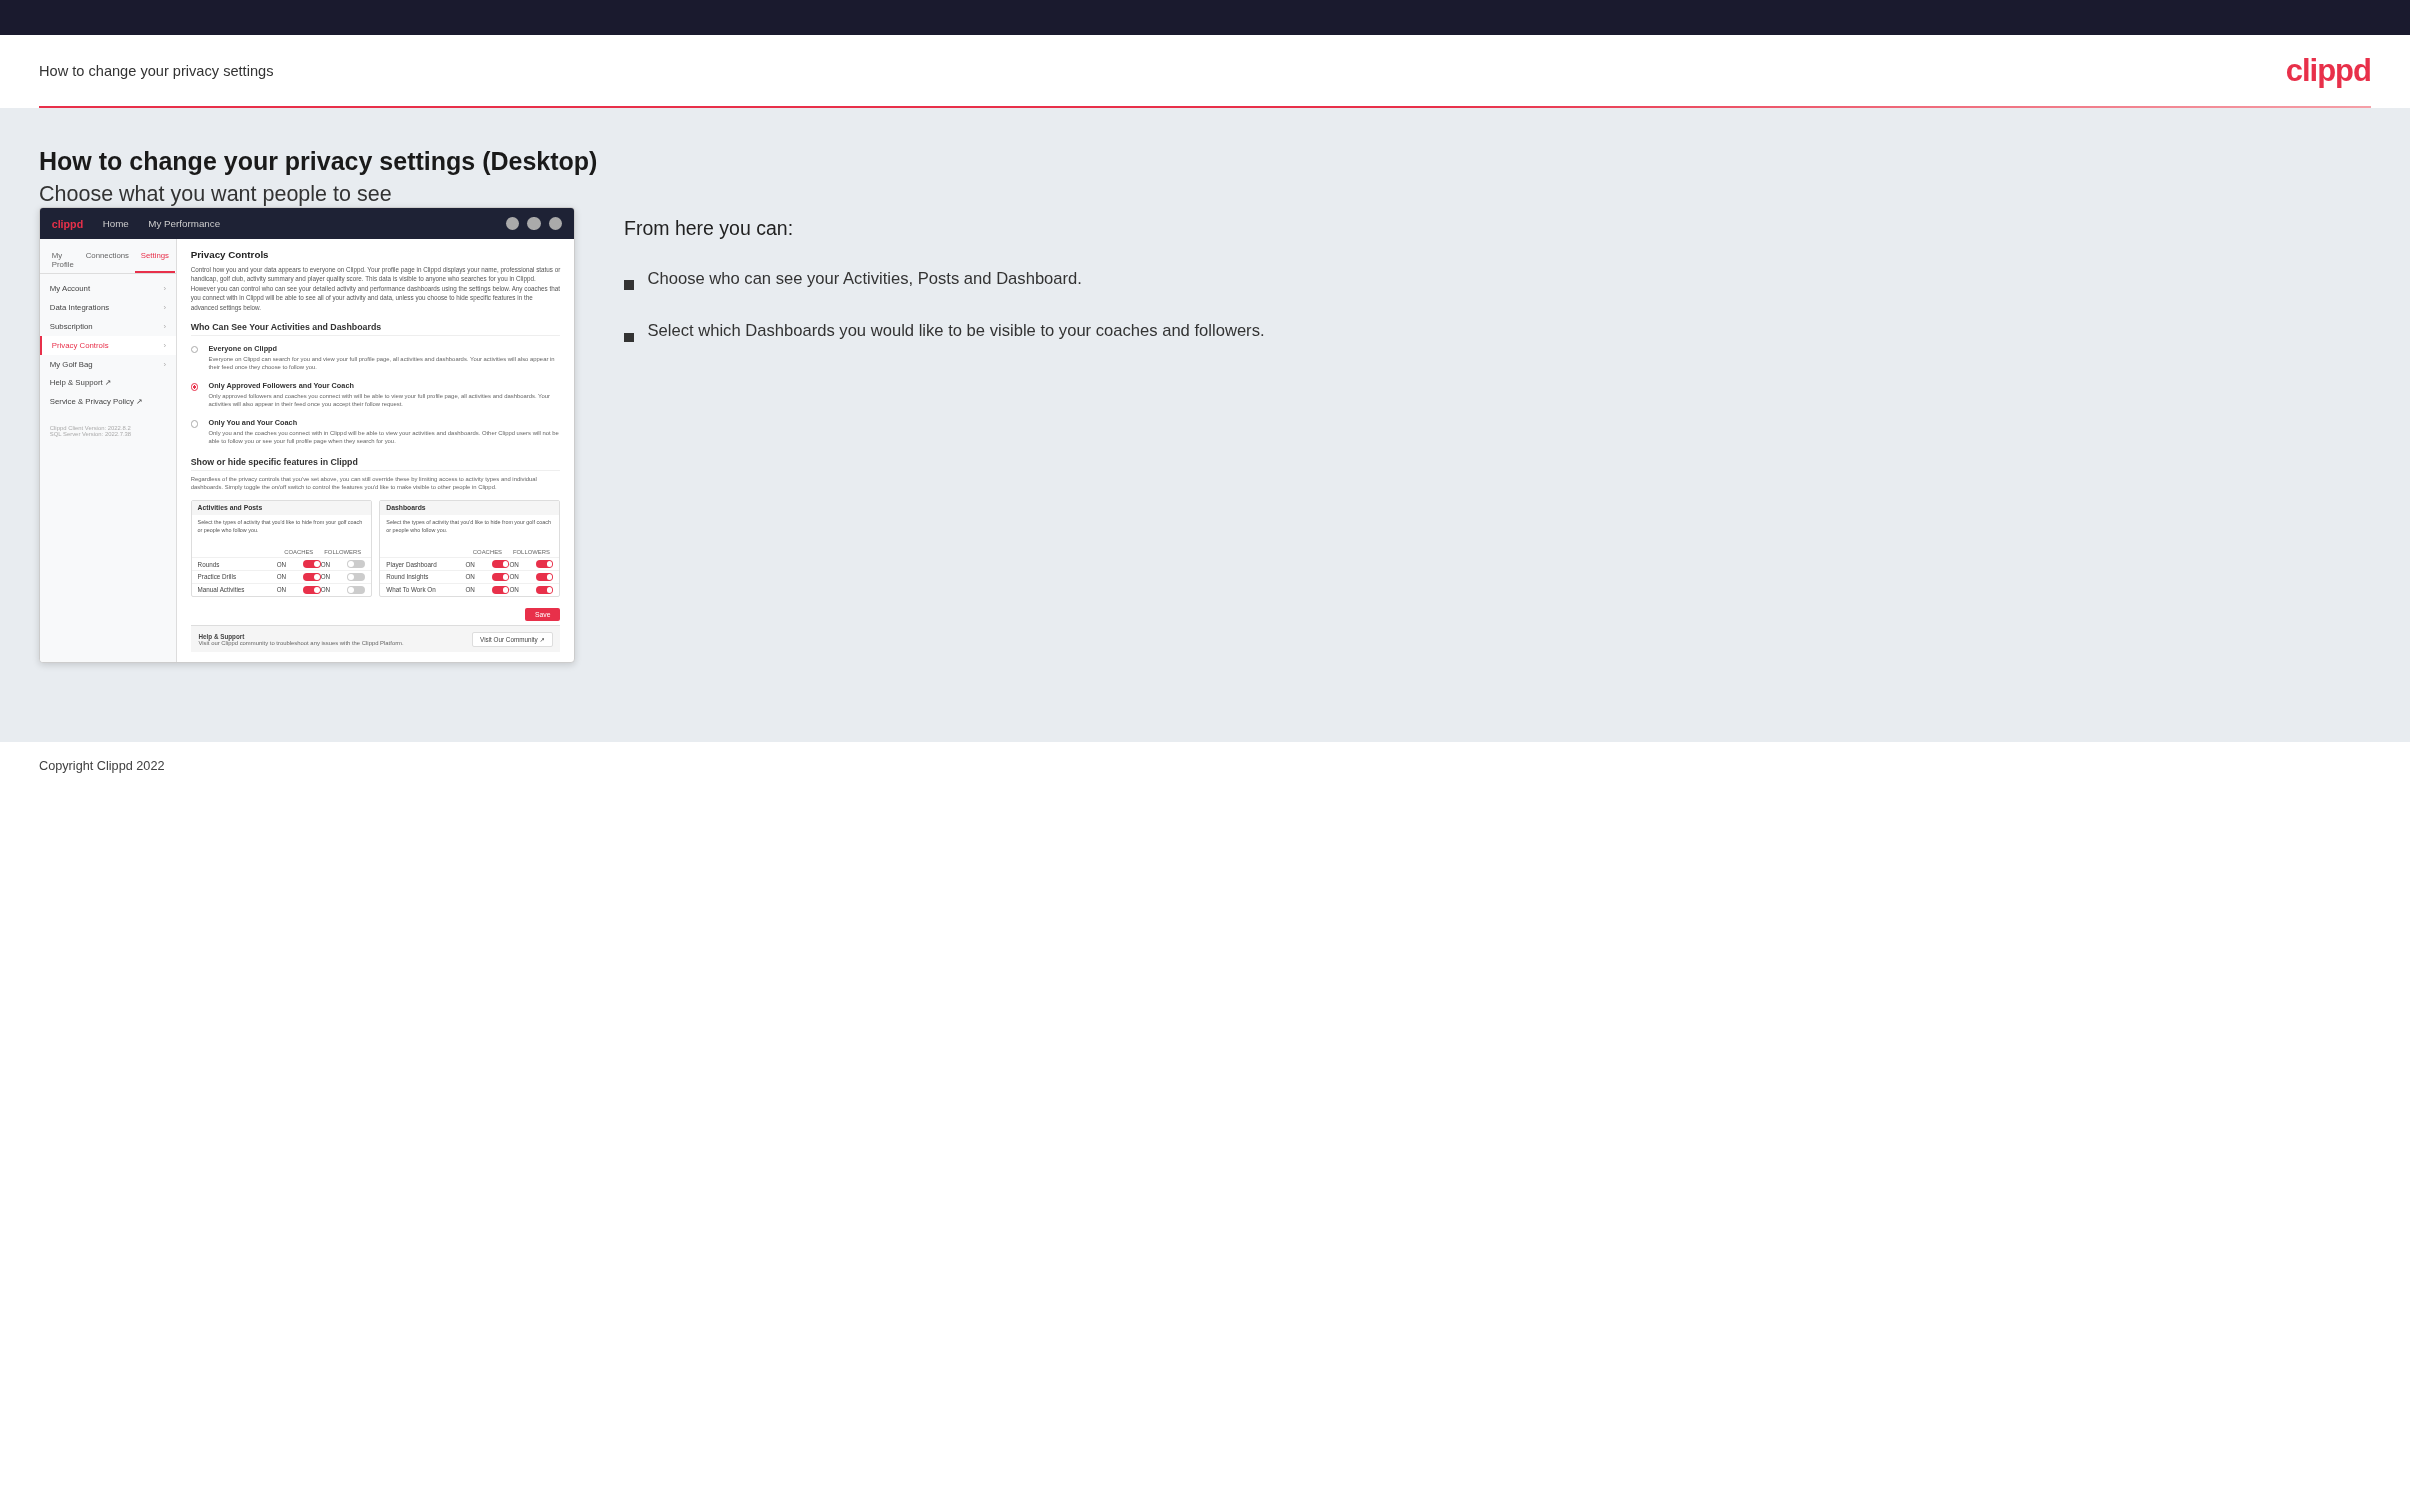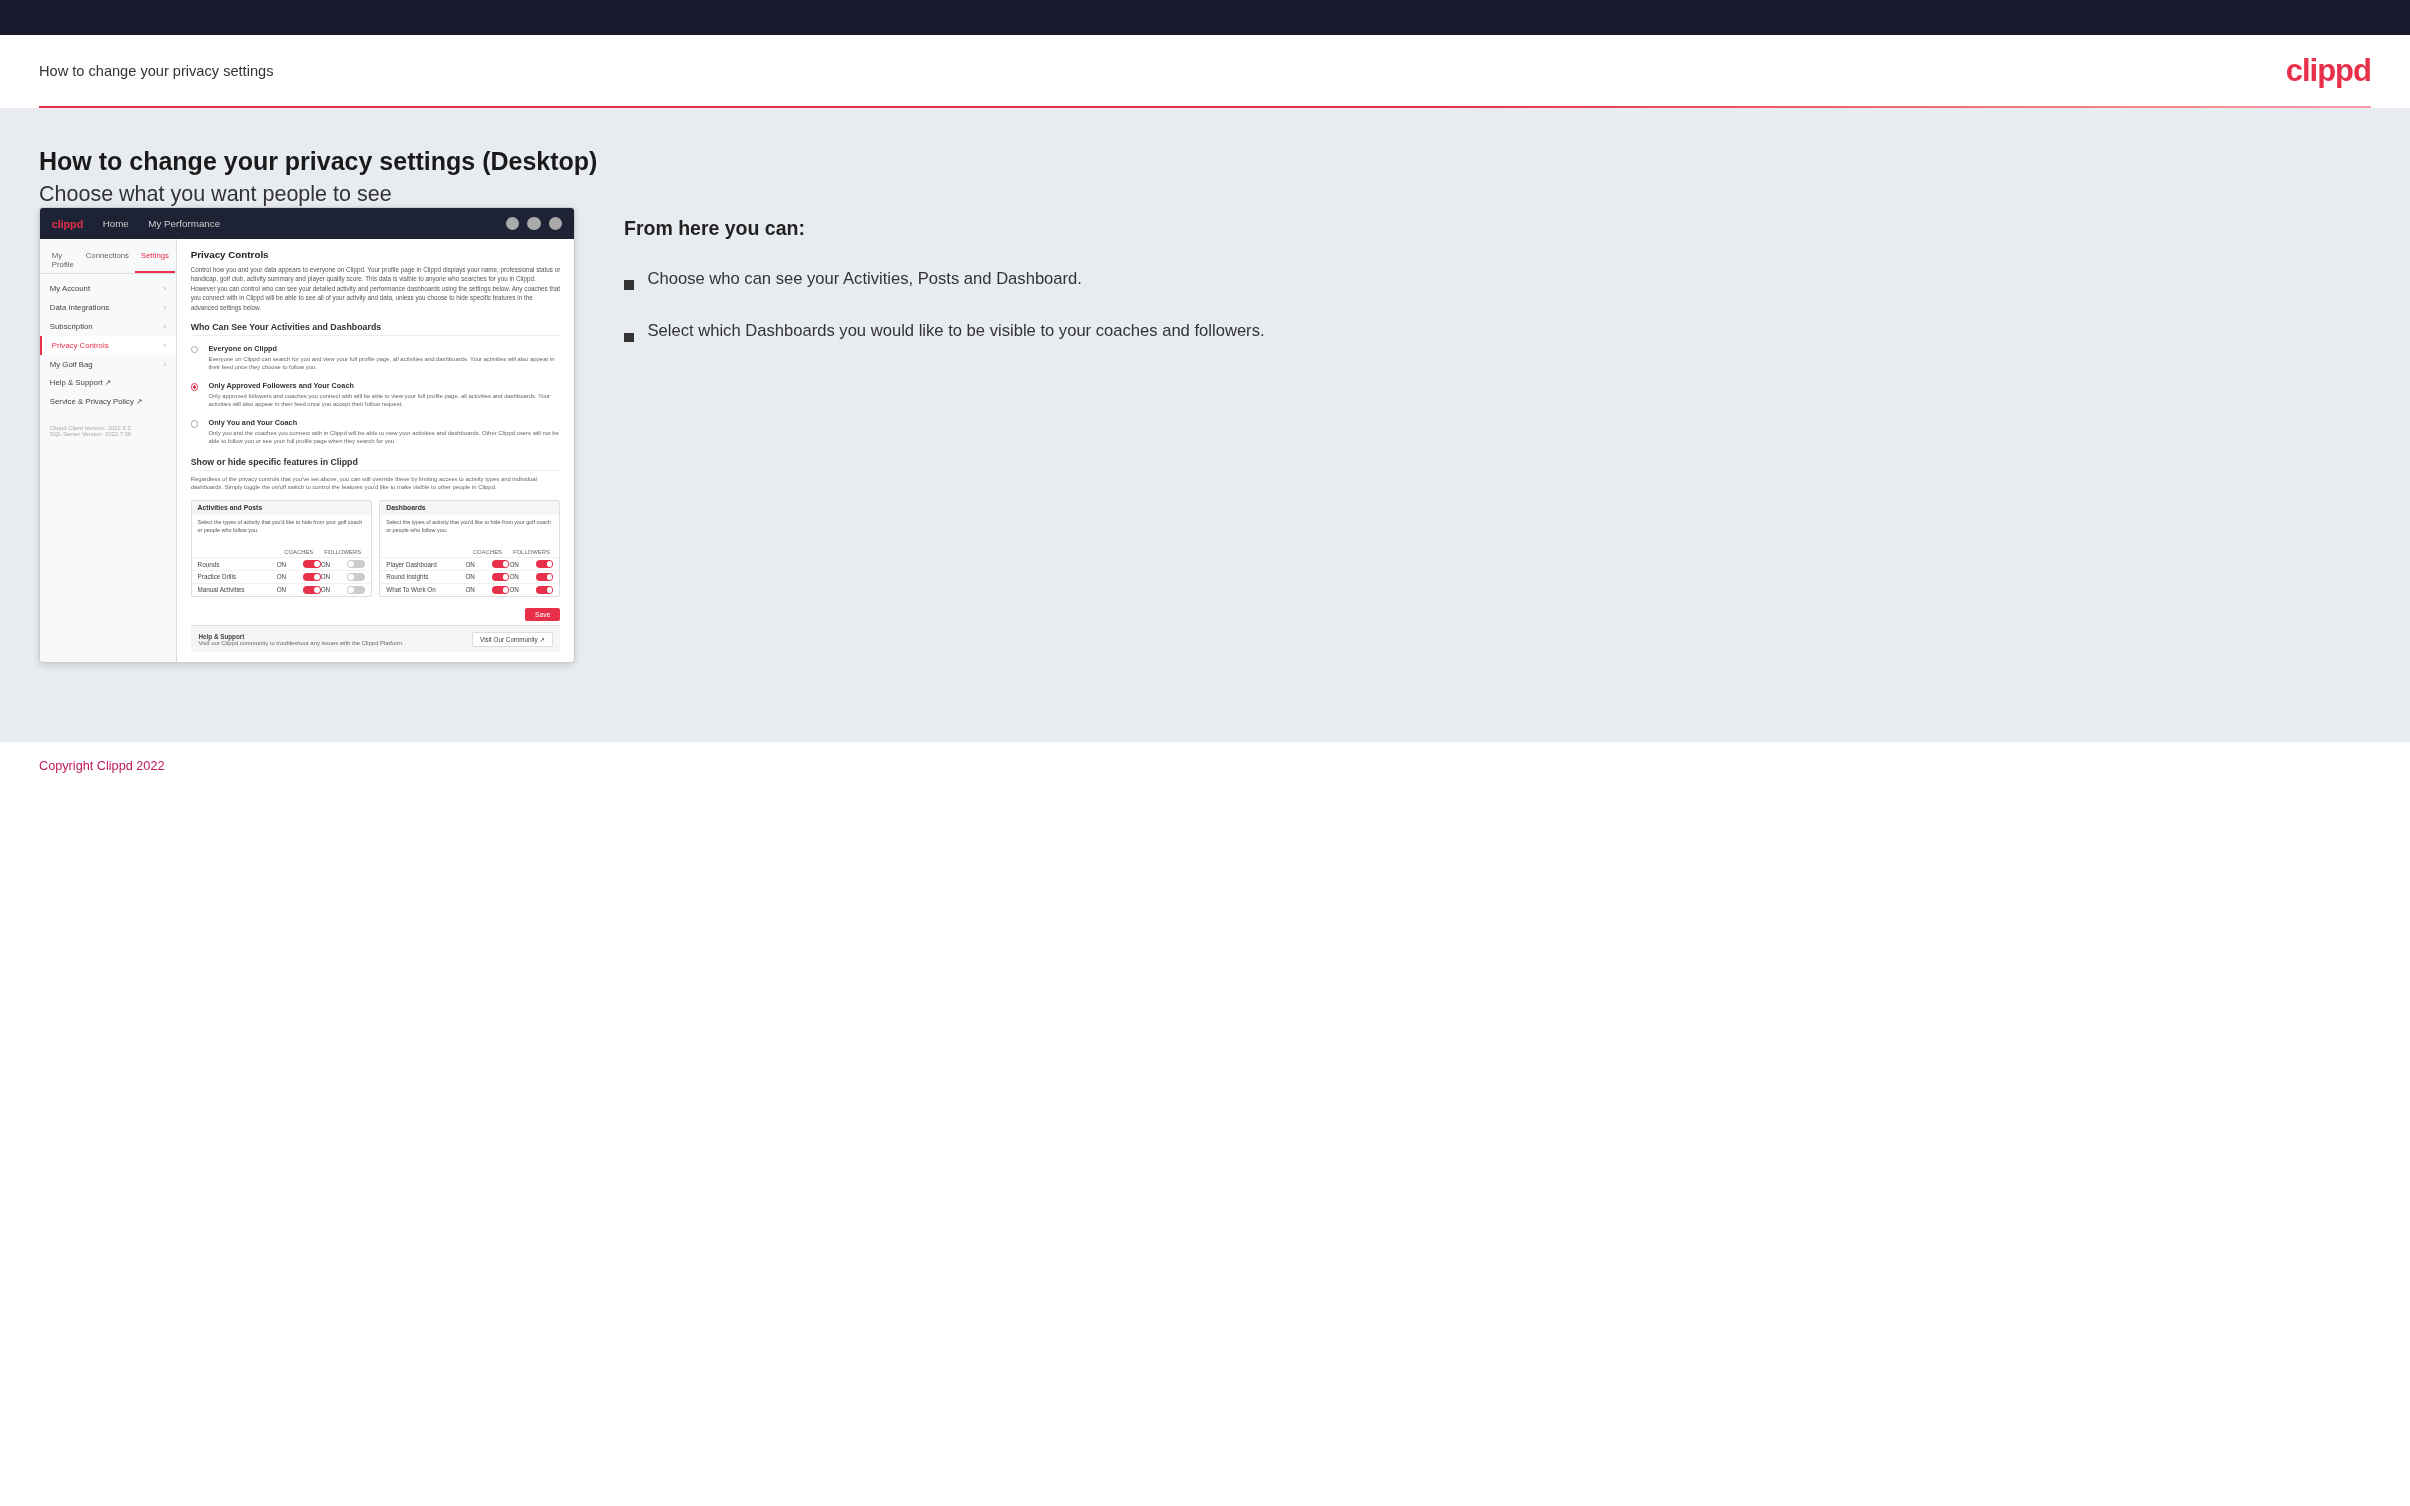--- a/index.html
+++ b/index.html
@@ -383,21 +383,21 @@
     }
 
     
     .info-panel {
       flex: 1;
       padding-top: 9.8px;
     }
 
     .info-panel-title {
       font-size: 19.5px;
-      font-weight: 700;
+      font-weight: 400;
       color: #222;
       margin-bottom: 27px;
     }
 
     .bullet-item {
       display: flex;
       gap: 13.7px;
       margin-bottom: 29px;
       align-items: flex-end;
     }
@@ -416,21 +416,21 @@
       line-height: 1.4;
     }
 
     .footer {
       padding: 13.7px 39px;
       background: #fff;
     }
 
     .footer-text {
       font-size: 12.7px;
-      color: #be185d;
+      color: #404040;
     }
   </style>
 </head>
 <body>
 
 <div class="top-bar"></div>
 
 <div class="header">
   <span class="header-title">How to change your privacy settings</span>
   <span class="logo">clippd</span>

